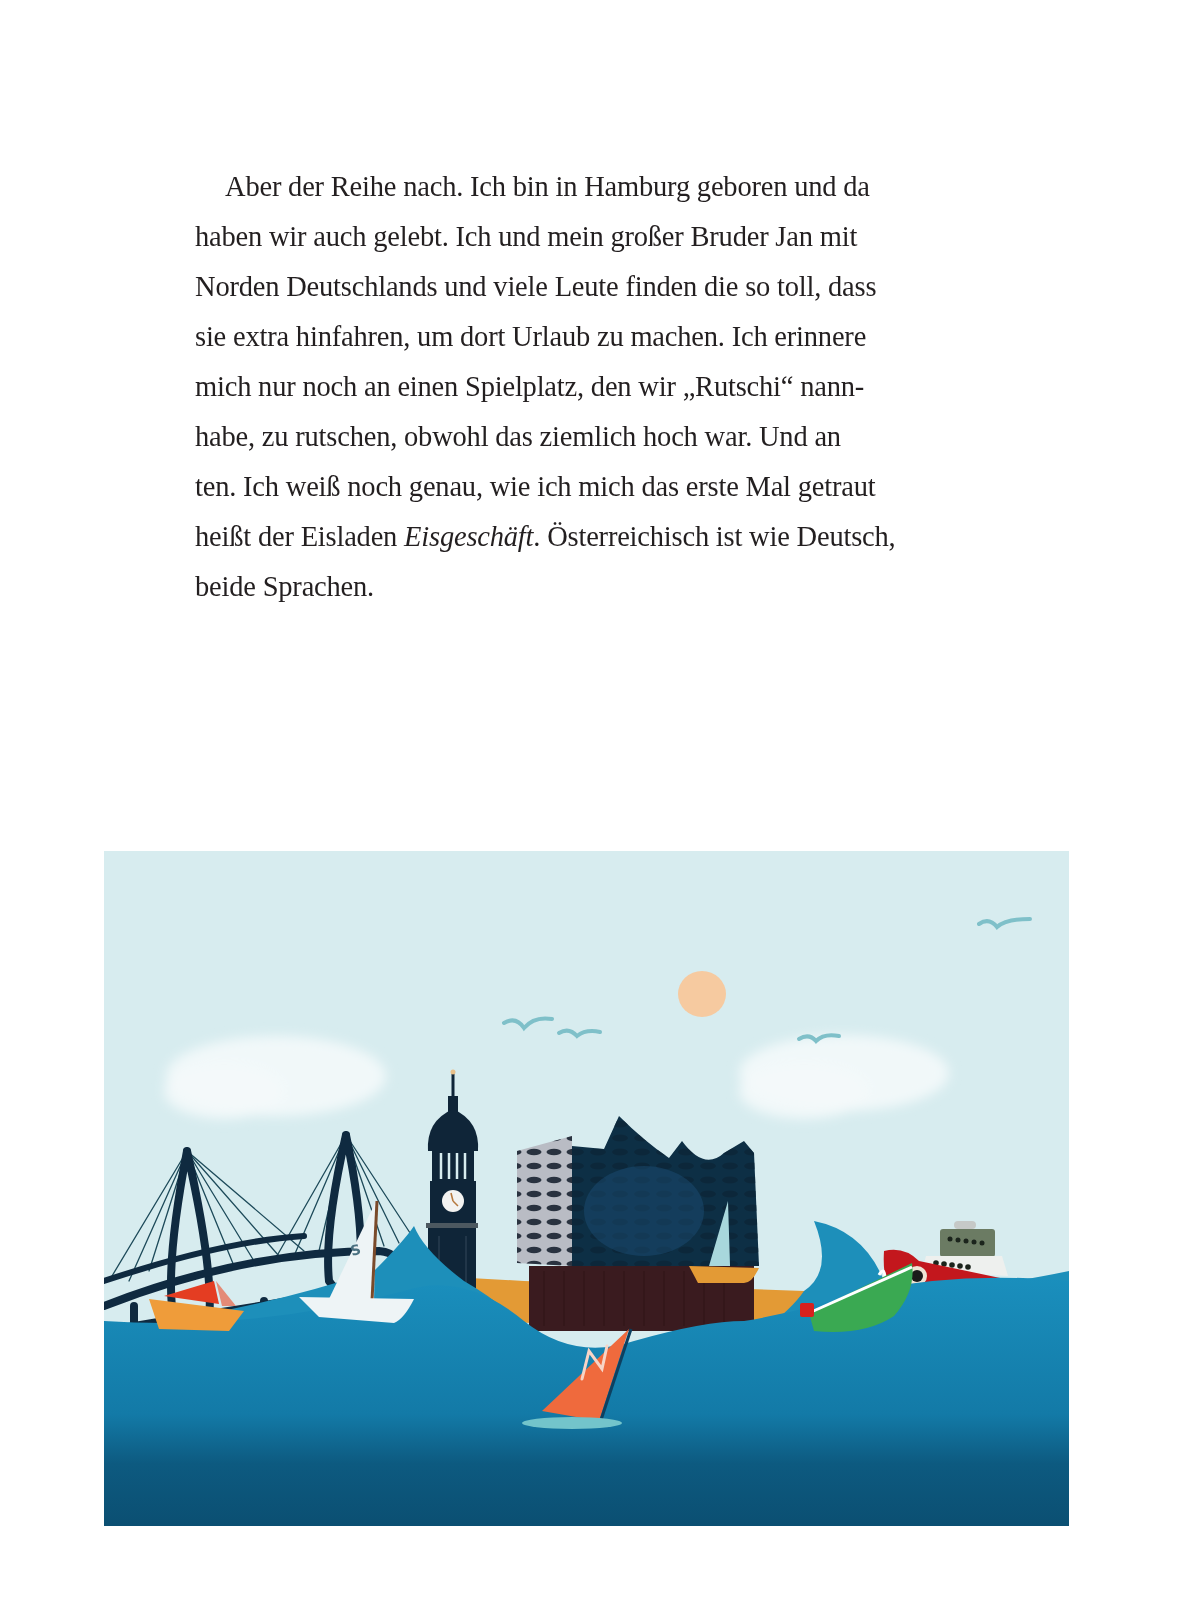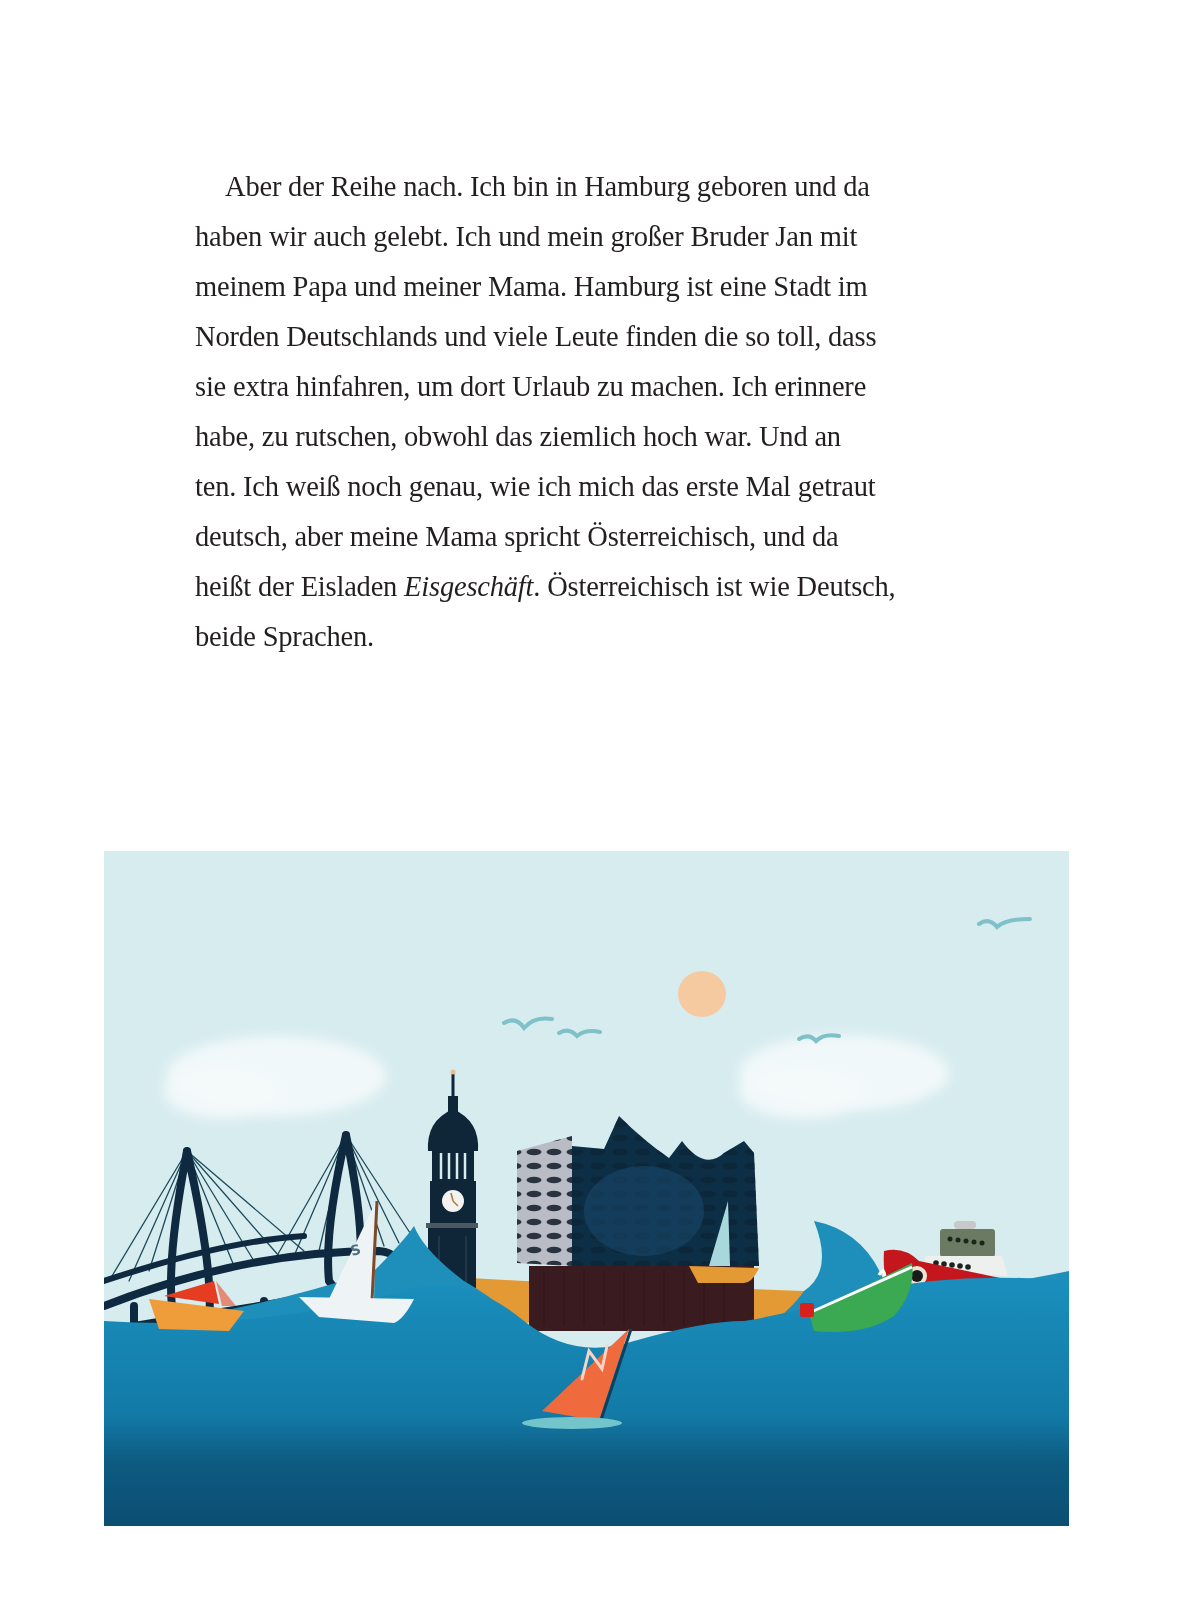--- a/index.html
+++ b/index.html
@@ -27,26 +27,25 @@
     .illustration svg { display: block; }
   </style>
 </head>
 <body>
 
 <div class="page">
 
   <div class="text-block" id="text-block">
       <span class="line indent"><span>Aber der Reihe nach. Ich bin in Hamburg geboren und da</span></span>
       <span class="line"><span>haben wir auch gelebt. Ich und mein großer Bruder Jan mit</span></span>
-      <span class="line"><span>meinem Papa und meiner Mama. Hamburg ist eine Stadt im</span></span>
       <span class="line"><span>Norden Deutschlands und viele Leute finden die so toll, dass</span></span>
       <span class="line"><span>sie extra hinfahren, um dort Urlaub zu machen. Ich erinnere</span></span>
+      <span class="line"><span>mich nur noch an einen Spielplatz, den wir „Rutschi“ nann-</span></span>
       <span class="line"><span>habe, zu rutschen, obwohl das ziemlich hoch war. Und an</span></span>
       <span class="line"><span>ten. Ich weiß noch genau, wie ich mich das erste Mal getraut</span></span>
-      <span class="line"><span>deutsch, aber meine Mama spricht Österreichisch, und da</span></span>
       <span class="line"><span>heißt der Eisladen </span><em>Eisgeschäft</em><span>. Österreichisch ist wie Deutsch,</span></span>
       <span class="line"><span>beide Sprachen.</span></span>
     </div>
 
   <div class="illustration">
     <svg width="965" height="675" viewBox="0 0 965 675" xmlns="http://www.w3.org/2000/svg">
       <defs>
         <linearGradient id="waterGrad" x1="0" y1="0" x2="0" y2="1">
           <stop offset="0" stop-color="#1a8fbd"></stop>
           <stop offset="0.55" stop-color="#137aa7"></stop>

